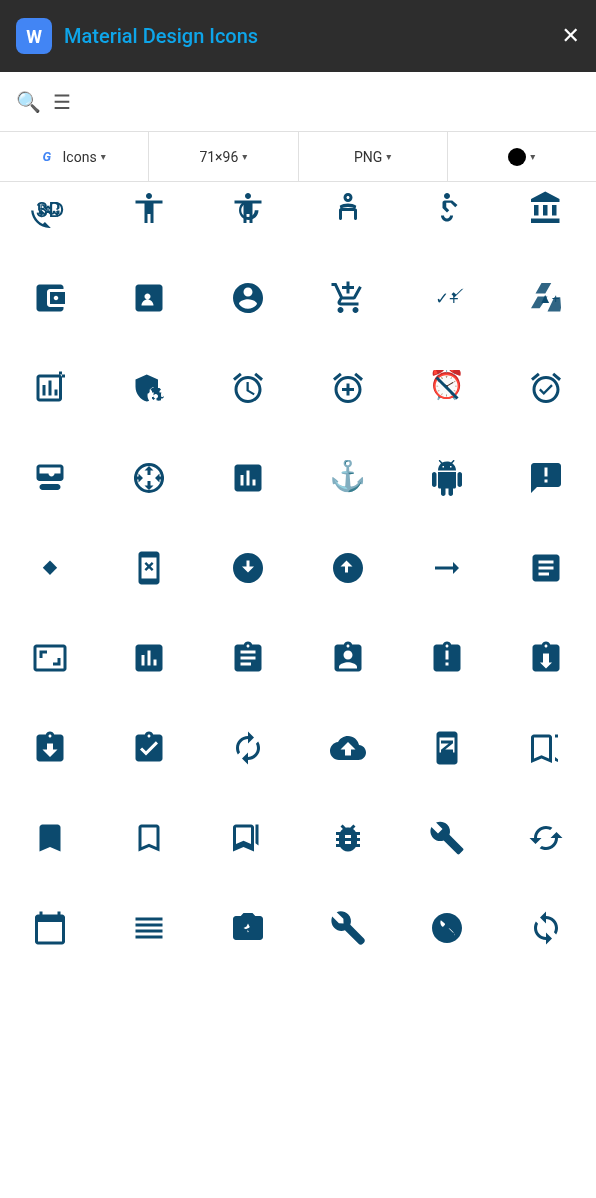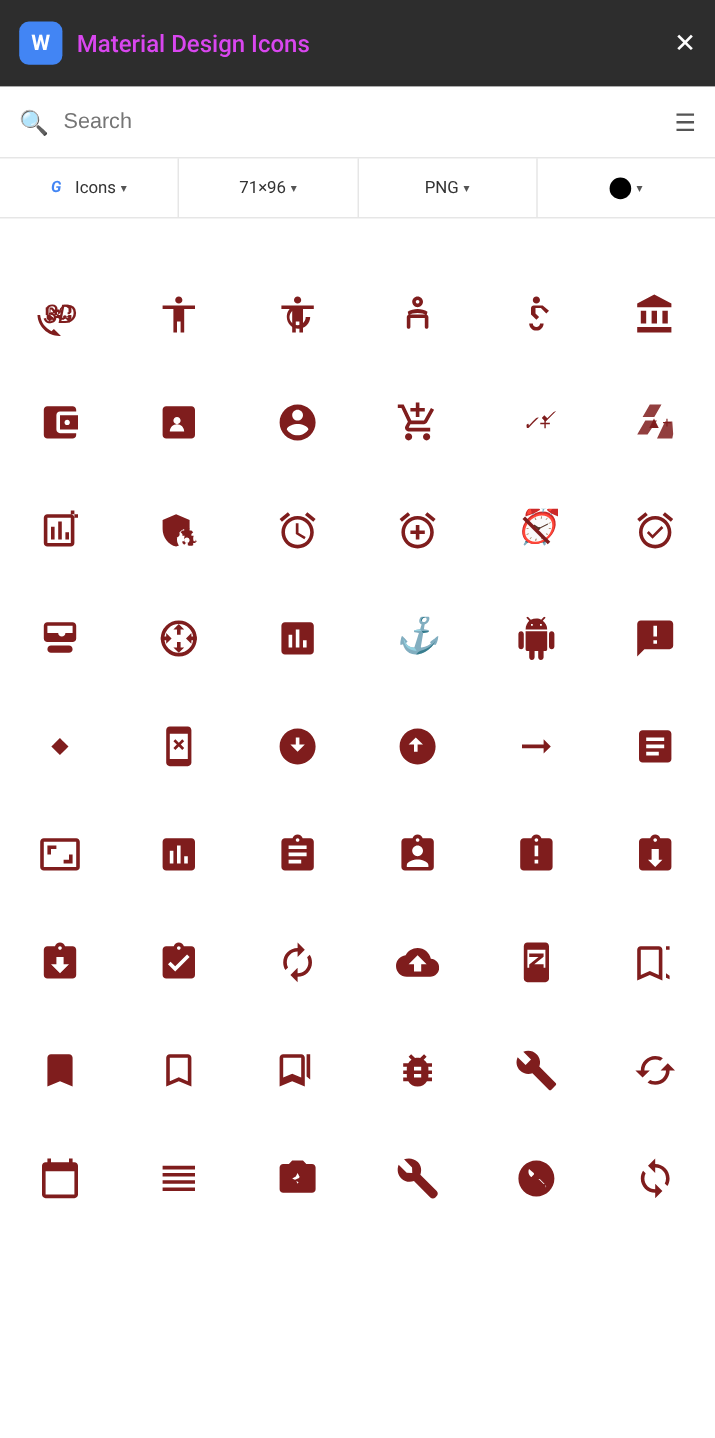--- a/index.html
+++ b/index.html
@@ -31,21 +31,21 @@
       background: #4285F4;
       border-radius: 8px;
       display: flex;
       align-items: center;
       justify-content: center;
       color: white;
       font-weight: bold;
       font-size: 18px;
     }
     .header-title {
-      color: #d946ef;
+      color: #0ea5e9;
       font-size: 20px;
       font-weight: 500;
     }
     .close-btn {
       color: white;
       font-size: 22px;
       cursor: pointer;
       background: none;
       border: none;
       line-height: 1;
@@ -119,29 +119,28 @@
     }
 
     
     .icons-grid {
       display: grid;
       grid-template-columns: repeat(6, 1fr);
       padding: 8px 0;
     }
     .icon-cell {
       display: flex;
-      align-items: flex-end;
+      align-items: flex-start;
       justify-content: center;
       height: 90px;
       cursor: pointer;
       font-size: 32px;
-      color: #7f1d1d;
+      color: #0c4a6e;
       border: none;
       background: transparent;
-      font-style: italic;
     }
 
     
     .content-area {
       position: relative;
     }
   </style>
 </head>
 <body>
 
@@ -150,21 +149,20 @@
     <div class="app-icon">
       <span>W</span>
     </div>
     <span class="header-title">Material Design Icons</span>
   </div>
   <button class="close-btn">✕</button>
 </div>
 
 <div class="search-bar">
   <span class="search-icon-wrap">🔍</span>
-  <input class="search-input" type="text" placeholder="Search" style="">
   <span class="menu-icon">☰</span>
 </div>
 
 <div class="filters">
   <div class="filter-item">
     <span class="g-logo">G</span>
     <span>Icons</span>
     <span class="chevron">▾</span>
   </div>
   <div class="filter-item">

